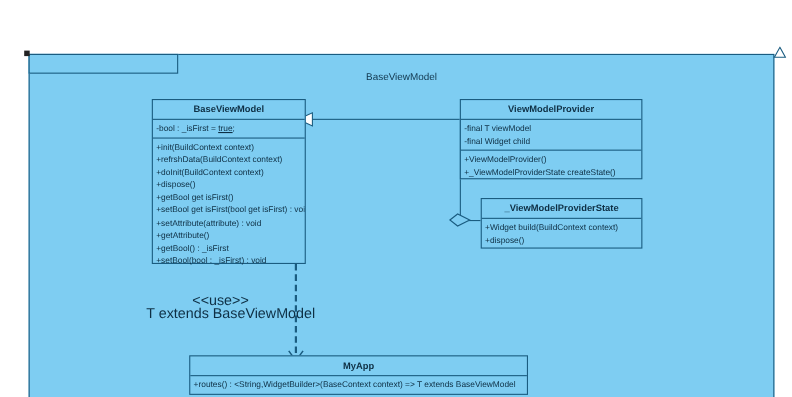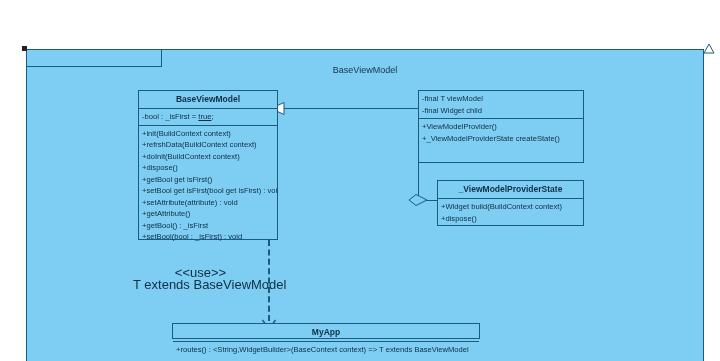--- a/index.html
+++ b/index.html
@@ -226,39 +226,40 @@
       <div class="uml-row">+getBool get isFirst()</div>
       <div class="uml-row">+setBool get isFirst(bool get isFirst) : void</div>
       <div class="uml-row">+setAttribute(attribute) : void</div>
       <div class="uml-row">+getAttribute()</div>
       <div class="uml-row">+getBool() : _isFirst</div>
       <div class="uml-row">+setBool(bool : _isFirst) : void</div>
     </div>
   </div>
 
   <div class="uml-class" style="left:418px; top:55px; width:166px; height:73px;">
+    <div class="uml-name">ViewModelProvider</div>
     <div class="uml-section">
       <div class="uml-row">-final T viewModel</div>
       <div class="uml-row">-final Widget child</div>
     </div>
     <div class="uml-section last">
       <div class="uml-row">+ViewModelProvider()</div>
       <div class="uml-row">+_ViewModelProviderState createState()</div>
     </div>
   </div>
 
   <div class="uml-class" style="left:437px; top:145px; width:147px; height:46px;">
     <div class="uml-name">_ViewModelProviderState</div>
     <div class="uml-section last">
       <div class="uml-row">+Widget build(BuildContext context)</div>
       <div class="uml-row">+dispose()</div>
     </div>
   </div>
 
-  <div class="uml-class" style="left:172px; top:288px; width:308px; height:16px;">
+  <div class="uml-class" style="left:172px; top:288px; width:308px; height:36px;">
     <div class="uml-name">MyApp</div>
     <div class="uml-section last">
       <div class="uml-row">+routes() : &lt;String,WidgetBuilder&gt;(BaseContext context) =&gt; T extends BaseViewModel</div>
     </div>
   </div>
 
   <div class="watermark"><span class="dots">• • •</span>
     <span>@稀土掘金技术社区</span>
   </div>
 

